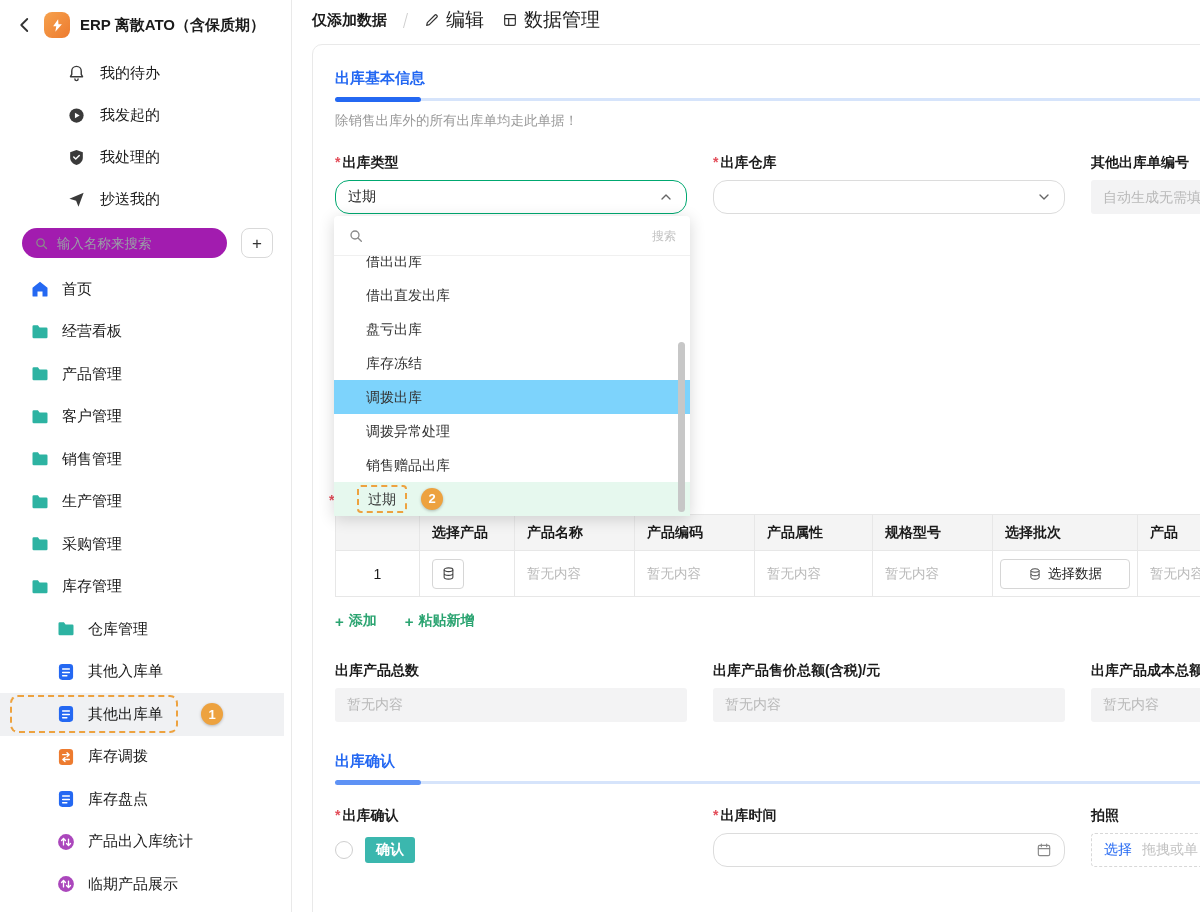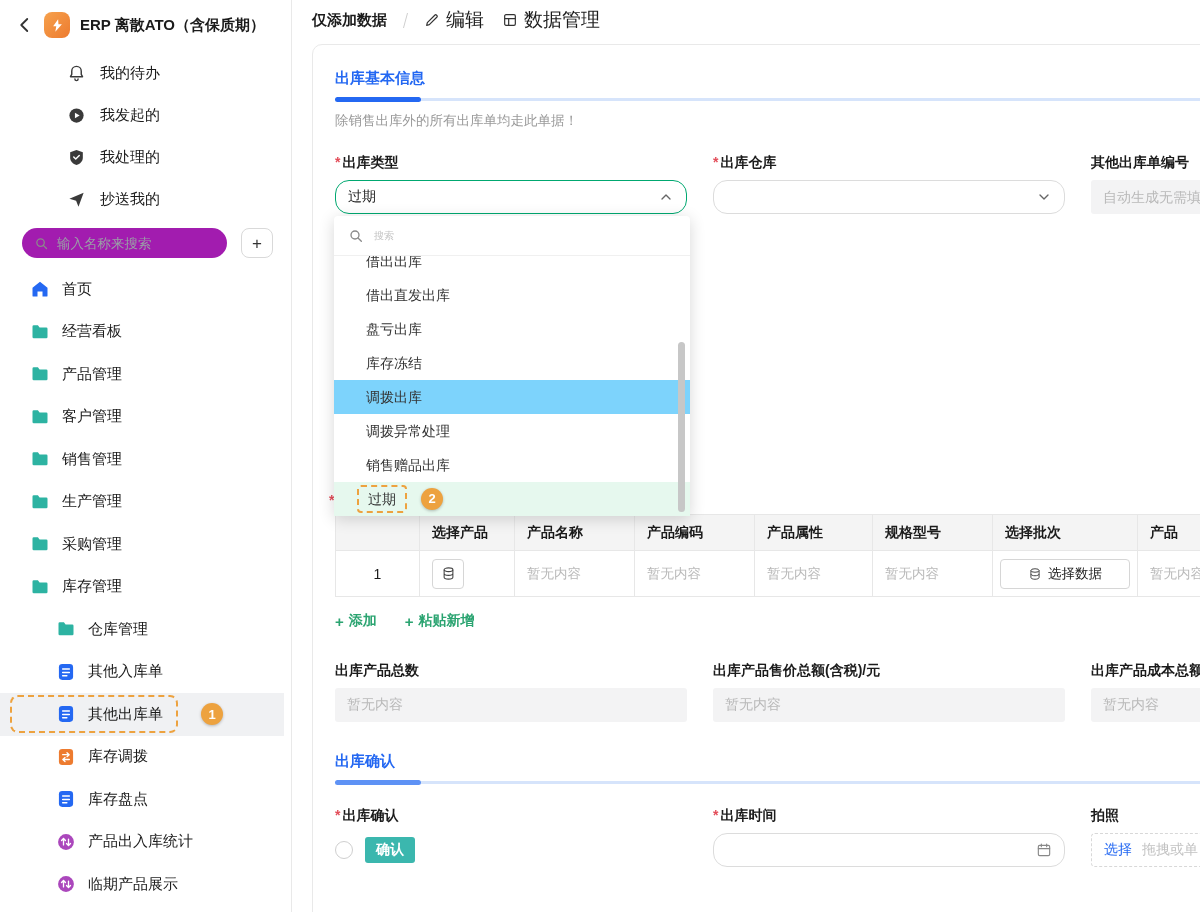--- a/index.html
+++ b/index.html
@@ -64,21 +64,21 @@
   .sel-val { color:#222; }
   .dis-input { height:34px; background:#f3f3f4; border:none; border-radius:3px; padding:0 12px;
     font-size:14px; width:100%; outline:none; }
   .dis-input::placeholder { color:#b9b9b9; }
 
   
   .dropdown { position:absolute; left:-2px; top:calc(100% + 3px); width:356px; height:300px;
     background:#fff; border-radius:4px; box-shadow:0 3px 16px rgba(0,0,0,.16); z-index:30; cursor:default; }
   .dd-search { height:40px; display:flex; align-items:center; gap:10px; padding:0 14px;
     border-bottom:1px solid #f0f0f0; }
-  .dd-search input { border:none; outline:none; font-size:10px; width:100%; }
+  .dd-search input { border:none; outline:none; font-size:12px; width:100%;text-align:right; }
   .dd-search input::placeholder { color:#c3c3c3; }
   .dd-options { position:relative; height:260px; overflow:hidden; padding-top:0; }
   .dd-opt { height:34px; line-height:34px; padding:0 32px; font-size:14px; color:#333; cursor:pointer; white-space:nowrap; }
   .dd-opt.first { margin-top:-12px; }
   .dd-opt.hover { background:#7dd3fc; }
   .dd-opt.selected { background:#E6F8EE; display:flex; align-items:center; }
   .tut-box { border:2px dashed #EDA23F; border-radius:4px; padding:1px 9px; margin-left:-9px; line-height:22px; }
   .dd-opt.selected .badge { margin-left:14px; }
   .dd-scrollbar { position:absolute; right:5px; top:86px; width:7px; height:170px; background:#c7c7c7; border-radius:4px; }
 

